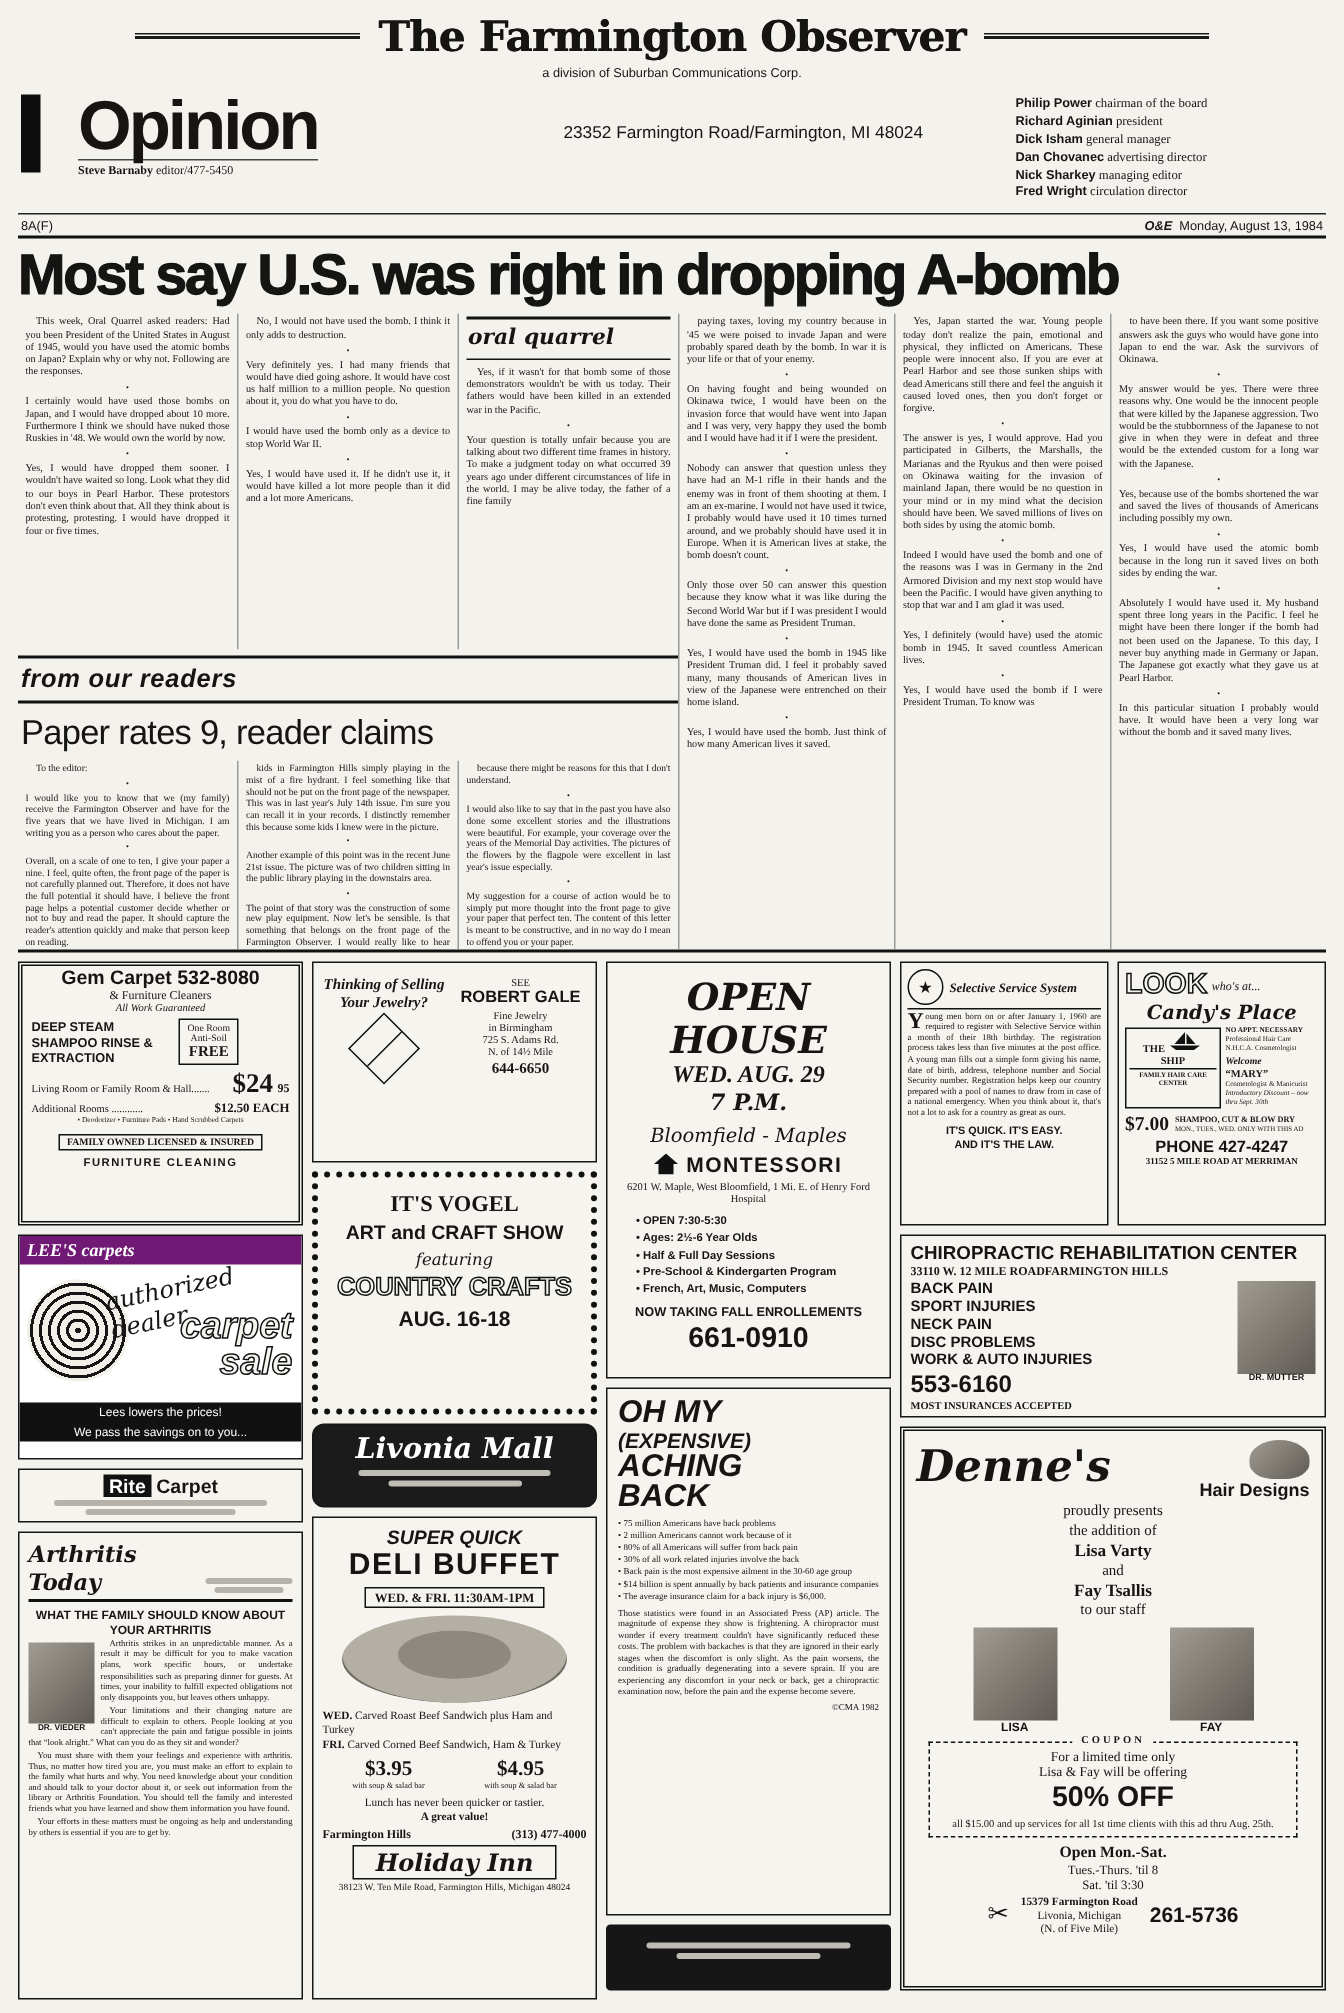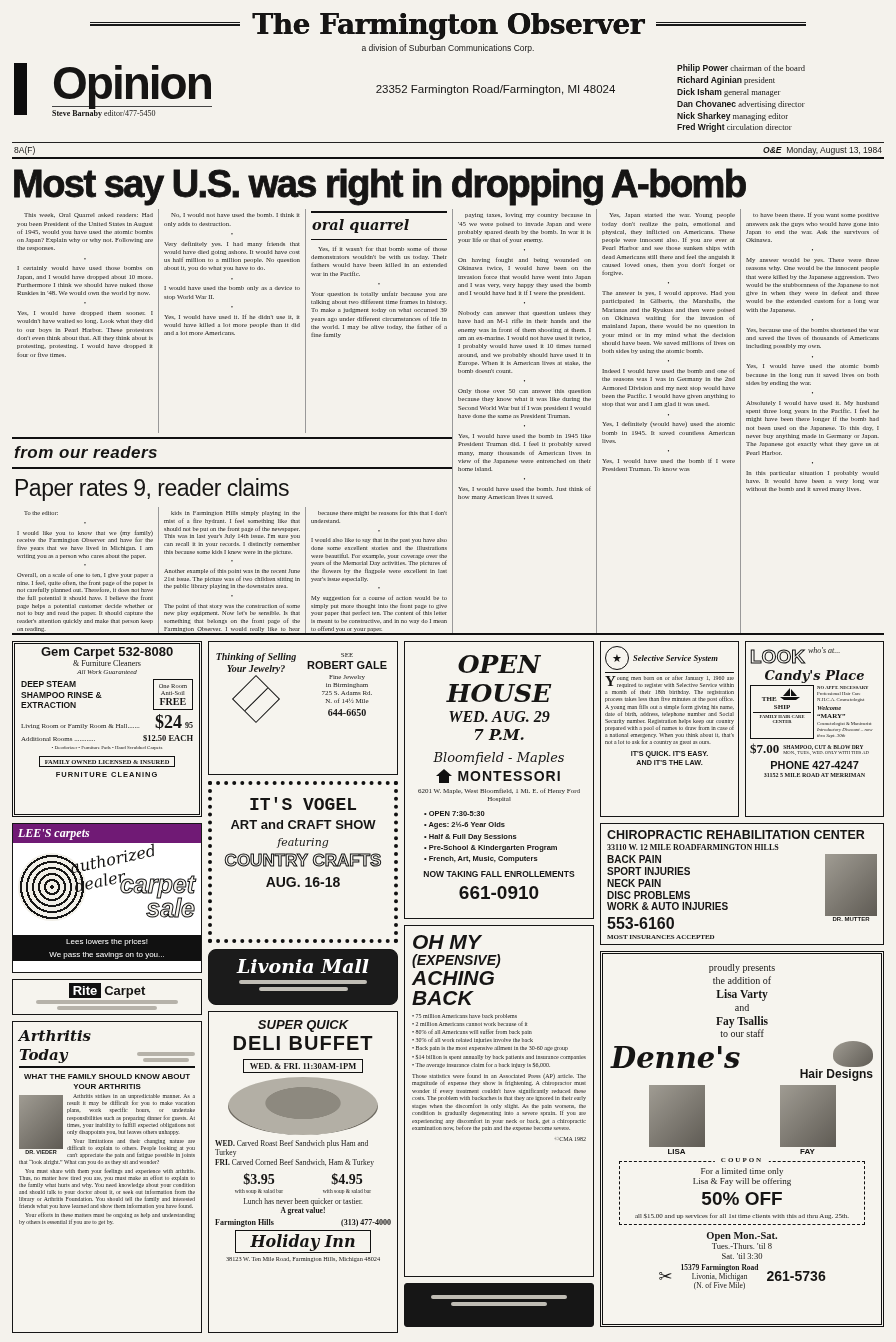--- a/index.html
+++ b/index.html
@@ -238,21 +238,21 @@
     </div>
   </section>
 
   <section class="ads">
 
     <div class="ad-col ac1">
       <div class="ad gem">
         <div class="sans b" style="font-size:13px">Gem Carpet 532-8080</div>
         <div style="font-size:8px">&amp; Furniture Cleaners</div>
         <div class="i" style="font-size:7px">All Work Guaranteed</div>
-        <div style="display:flex;justify-content:space-between;align-items:center;margin-top:3px;text-align:left">
+        <div style="display:flex;align-items:center;margin-top:3px;text-align:left">
           <div class="sans b" style="width:98px;font-size:8.5px;line-height:1.2">DEEP STEAM SHAMPOO RINSE &amp; EXTRACTION</div>
           <div style="border:1.5px solid #111;padding:2px 5px;font-size:6.5px;text-align:center">
             <div>One Room</div>
             <div>Anti-Soil</div>
             <div class="b" style="font-size:10px">FREE</div>
           </div>
         </div>
         <div style="display:flex;align-items:baseline;gap:3px;text-align:left;margin-top:2px">
           <span style="font-size:7px;flex:1">Living Room or Family Room &amp; Hall.......</span>
           <span class="b" style="font-size:18px">$24</span>
@@ -323,21 +323,21 @@
           <div class="b sans" style="font-size:11px">ROBERT GALE</div>
           <div style="font-size:7px;margin-top:2px">Fine Jewelry</div>
           <div style="font-size:7px">in Birmingham</div>
           <div style="font-size:7px">725 S. Adams Rd.</div>
           <div style="font-size:7px">N. of 14½ Mile</div>
           <div class="b" style="font-size:10px;margin-top:2px">644-6650</div>
         </div>
       </div>
 
       <div class="ad vogel">
-        <div class="b" style="font-family:Liberation Mono, monospace;font-size:18px">IT'S VOGEL</div>
+        <div class="b" style="font-family:Liberation Serif, serif;font-size:15px">IT'S VOGEL</div>
         <div class="b sans" style="font-size:13px;margin-top:2px">ART and CRAFT SHOW</div>
         <div class="i" style="font-family:'DejaVu Serif',serif;font-size:11px;margin-top:4px">featuring</div>
         <div class="b sans outline" style="font-size:17px;margin-top:2px">COUNTRY CRAFTS</div>
         <div class="b sans" style="font-size:14px;margin-top:3px">AUG. 16-18</div>
       </div>
 
       <div class="ad liv">
         <div class="b i" style="font-family:'DejaVu Serif',serif;font-size:19px">Livonia Mall</div>
         <div class="lbar" style="width:72%"></div>
         <div class="lbar" style="width:50%"></div>
@@ -420,21 +420,21 @@
           <div style="display:flex;align-items:center;gap:4px;border-bottom:1px solid #111;padding-bottom:2px;margin-bottom:2px">
             <div class="seal">★</div>
             <div class="b i" style="font-size:8.5px;line-height:1.05;text-align:left">Selective Service System</div>
           </div>
           <div class="ss-body">Young men born on or after January 1, 1960 are required to register with Selective Service within a month of their 18th birthday. The registration process takes less than five minutes at the post office. A young man fills out a simple form giving his name, date of birth, address, telephone number and Social Security number. Registration helps keep our country prepared with a pool of names to draw from in case of a national emergency. When you think about it, that's not a lot to ask for a country as great as ours.</div>
           <div class="b c sans" style="font-size:7.2px;margin-top:4px">IT'S QUICK. IT'S EASY.</div>
           <div class="b c sans" style="font-size:7.2px">AND IT'S THE LAW.</div>
         </div>
 
         <div class="ad candy">
-          <div style="display:flex;align-items:flex-start;gap:3px">
+          <div style="display:flex;align-items:center;gap:3px">
             <span class="b sans outline" style="font-size:19px">LOOK</span>
             <span class="i" style="font-size:8px">who's at...</span>
           </div>
           <div class="b i c" style="font-family:'DejaVu Serif',serif;font-size:13px">Candy's Place</div>
           <div style="display:flex;gap:3px;margin-top:2px">
             <div class="shipbox">
               <span class="b" style="font-size:7px">THE</span>
               <svg width="24" height="13">
                   <polygon points="12,0 12,8 5,8" fill="#111"></polygon>
                   <polygon points="13,1 13,8 19,8" fill="#111"></polygon>
@@ -484,34 +484,34 @@
             <div class="b" style="font-size:7px">MOST INSURANCES ACCEPTED</div>
           </div>
           <div style="text-align:center">
             <div class="ph" style="width:52px;height:62px"></div>
             <div class="b sans" style="font-size:6px">DR. MUTTER</div>
           </div>
         </div>
       </div>
 
       <div class="ad dennes">
+        <div style="display:flex;justify-content:space-between;align-items:flex-start">
+          <div class="b i" style="font-family:'DejaVu Serif',serif;font-size:29px">Denne's</div>
+          <div style="text-align:right">
+            <div class="ph" style="width:40px;height:26px;border-radius:50% 50% 40% 40%;margin-left:auto"></div>
+            <div class="b sans" style="font-size:12px">Hair Designs</div>
+          </div>
+        </div>
         <div style="font-size:10px;line-height:1.25;margin-top:2px">
           <div>proudly presents</div>
           <div>the addition of</div>
           <div class="b" style="font-size:11.5px">Lisa Varty</div>
           <div>and</div>
           <div class="b" style="font-size:11.5px">Fay Tsallis</div>
           <div>to our staff</div>
-        </div>
-        <div style="display:flex;justify-content:space-between;align-items:flex-start">
-          <div class="b i" style="font-family:'DejaVu Serif',serif;font-size:29px">Denne's</div>
-          <div style="text-align:right">
-            <div class="ph" style="width:40px;height:26px;border-radius:50% 50% 40% 40%;margin-left:auto"></div>
-            <div class="b sans" style="font-size:12px">Hair Designs</div>
-          </div>
         </div>
         <div style="display:flex;justify-content:space-around;margin-top:4px">
           <div>
               <div class="ph" style="width:56px;height:62px"></div>
               <div class="b sans" style="font-size:8px">LISA</div>
             </div>
           <div>
               <div class="ph" style="width:56px;height:62px"></div>
               <div class="b sans" style="font-size:8px">FAY</div>
             </div>

